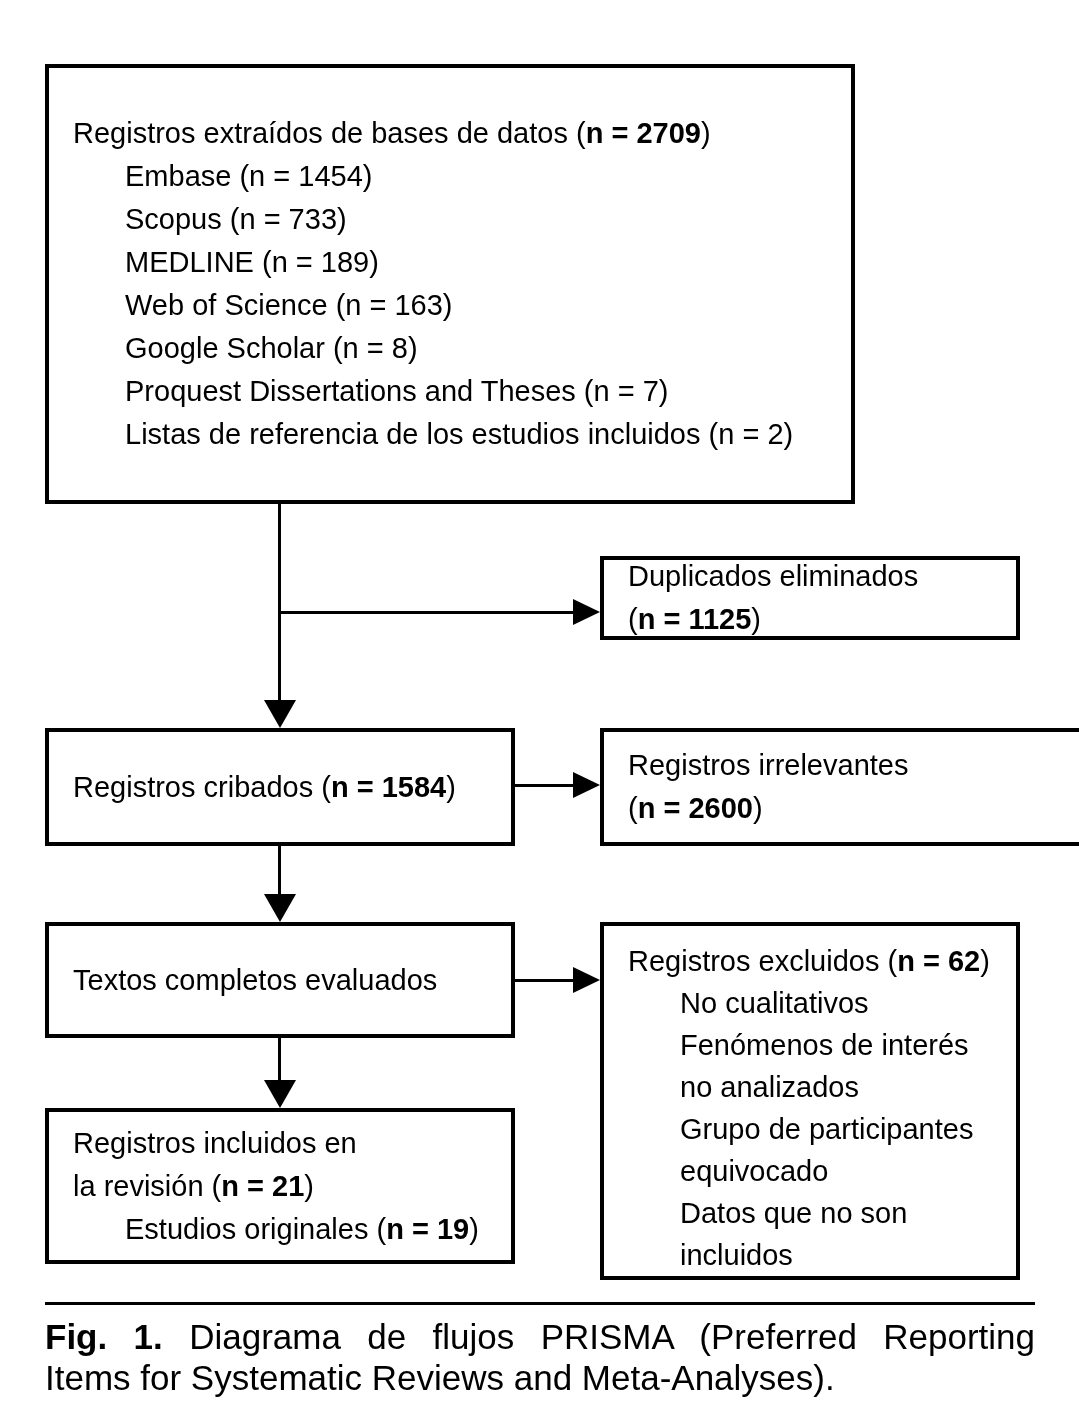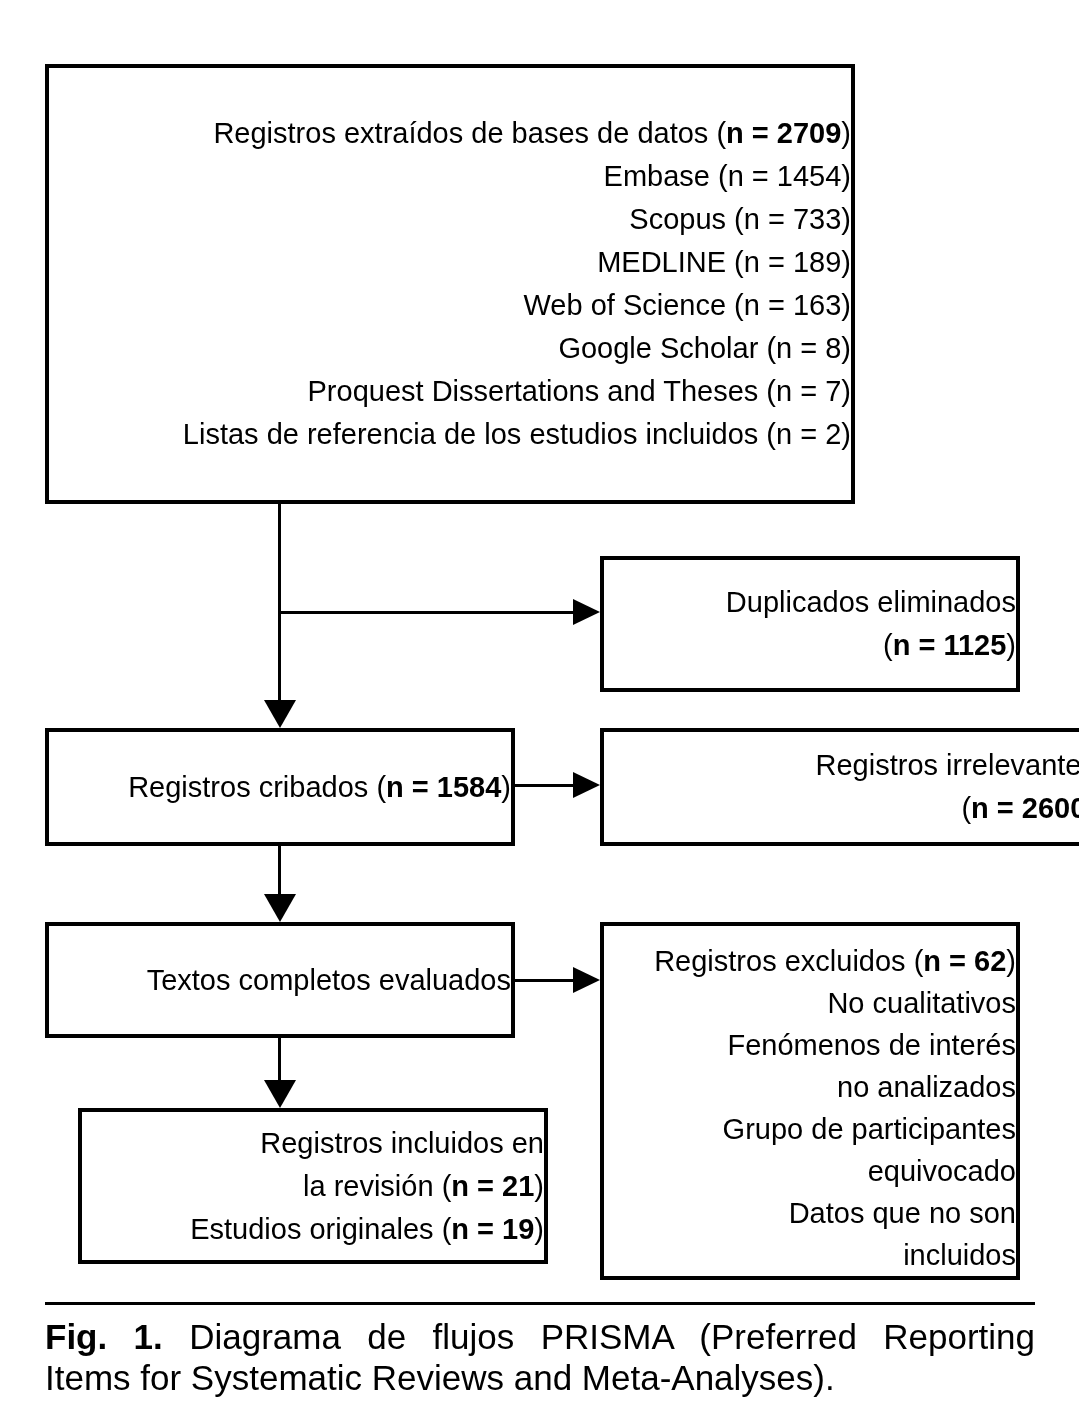--- a/index.html
+++ b/index.html
@@ -16,21 +16,20 @@
     position: absolute;
     box-sizing: border-box;
     border: 4px solid #000000;
     background: #ffffff;
     display: flex;
     flex-direction: column;
     justify-content: center;
     padding-left: 24px;
     font-size: 29px;
     line-height: 43px;
-    align-items: flex-end;
   }
   .tline { white-space: nowrap; }
   .tline.ind { margin-left: 52px; }
   .b { font-weight: bold; }
   .vline { position: absolute; width: 3px; background: #000000; }
   .hline { position: absolute; height: 3px; background: #000000; }
   .ah-down {
     position: absolute; width: 0; height: 0;
     border-left: 16px solid transparent;
     border-right: 16px solid transparent;
@@ -46,27 +45,27 @@
   .caption {
     position: absolute;
     font-size: 35px;
     line-height: 41px;
     color: #000000;
   }
   .cap-justify { text-align: justify; text-align-last: justify; }
   .cap-label { font-weight: bold; }
   
   .box-extracted  { left: 45px;  top: 64px;   width: 810px; height: 440px; }
-  .box-duplicates { left: 600px; top: 556px;  width: 420px; height: 136px; }
+  .box-duplicates { left: 600px; top: 556px;  width: 420px; height: 84px; }
   .box-screened   { left: 45px;  top: 728px;  width: 470px; height: 118px; }
   .box-irrelevant { left: 600px; top: 728px;  width: 500px; height: 118px; }
   .box-fulltext   { left: 45px;  top: 922px;  width: 470px; height: 116px; }
   .box-excluded   { left: 600px; top: 922px;  width: 420px; height: 358px;
                     justify-content: flex-start; padding-top: 14px; line-height: 42px; }
-  .box-included   { left: 45px;  top: 1108px; width: 470px; height: 156px; margin-left: 33px; }
+  .box-included   { left: 45px;  top: 1108px; width: 470px; height: 156px; }
 </style>
 </head>
 <body>
 
 <div class="page">
 
   <div class="box box-extracted">
       <div class="tline"><span>Registros extraídos de bases de datos (</span><span class="b">n = 2709</span><span>)</span></div>
       <div class="tline ind"><span>Embase (n = 1454)</span></div>
       <div class="tline ind"><span>Scopus (n = 733)</span></div>

